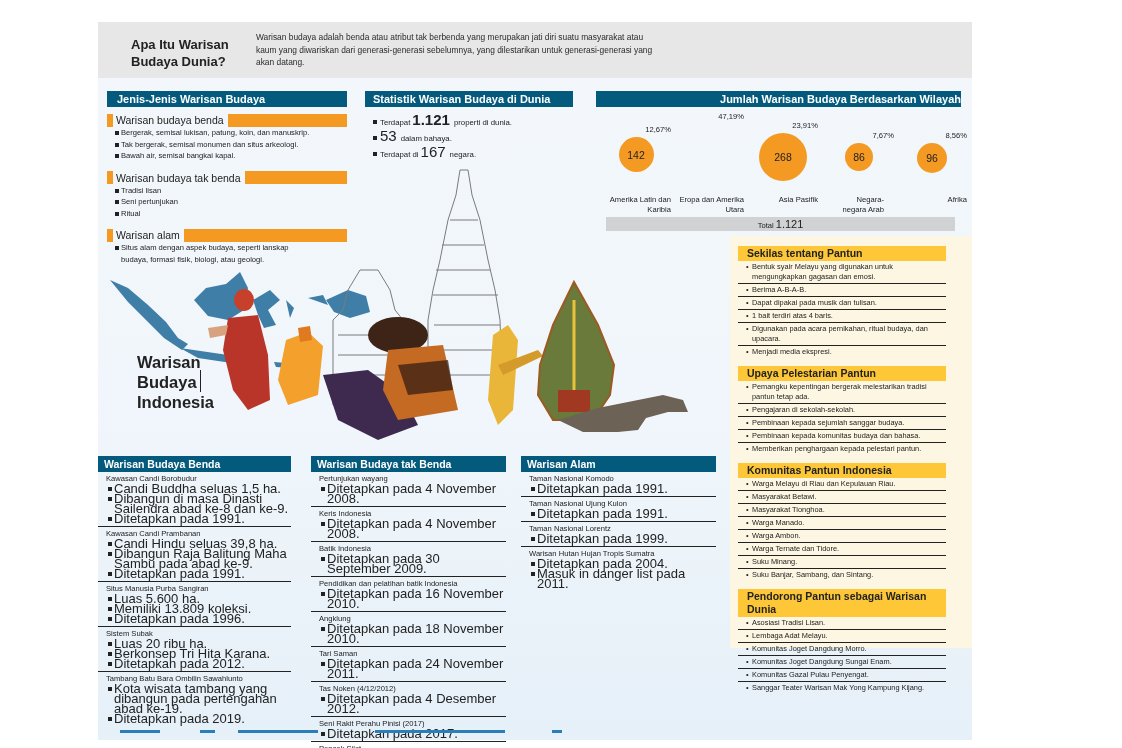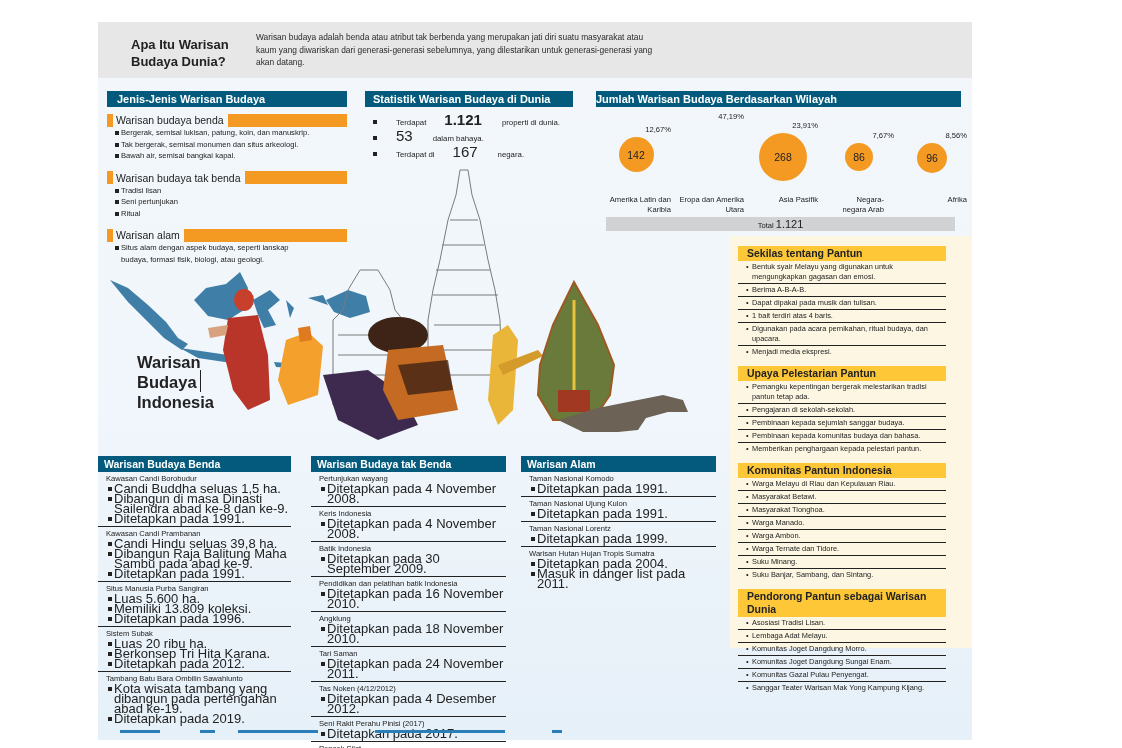--- a/index.html
+++ b/index.html
@@ -22,28 +22,28 @@
   .jenis-group { margin-top: 6px; }
   .jg-title { display: flex; align-items: center; height: 14px; }
   .jg-bar { width: 6px; height: 13px; background: #f49a22; margin-right: 3px; }
   .jg-label { font-size: 10.5px; color: #222; margin-right: 4px; white-space: nowrap; }
   .jg-fill { flex: 1; height: 13px; background: #f49a22; }
   .jg-item { font-size: 7.6px; line-height: 11.5px; color: #222; padding-left: 14px; position: relative; }
   .jg-item::before { content: ""; position: absolute; left: 8px; top: 4px; width: 4px; height: 4px; background: #222; }
 
   
   .stat { position: absolute; left: 365px; top: 91px; width: 208px; }
-  .stat-line { font-size: 7.8px; color: #222; display: flex; align-items: baseline; margin-left: 8px; height: 16px; gap: 16px; }
+  .stat-line { font-size: 7.8px; color: #222; display: flex; align-items: baseline; margin-left: 8px; height: 16px; }
   .stat-sq { width: 4px; height: 4px; background: #222; margin-right: 3px; display: inline-block; position: relative; top: -1px; }
   .stat-big { font-size: 15px; font-weight: bold; margin: 0 4px 0 2px; }
   .stat-big.light { font-weight: normal; }
 
   
   .wil { position: absolute; left: 596px; top: 91px; width: 365px; }
-  .wil .hdr { text-align: left; padding-left: 0; }
+  .wil .hdr { text-align: right; padding-left: 0; }
   .bubble-row { position: relative; height: 125px; }
   .bub { position: absolute; text-align: right; font-size: 7.6px; color: #222; }
   .bub .pct { font-size: 7.6px; }
   .bub .circle { border-radius: 50%; background: #f49a22; display: flex; align-items: center; justify-content: center; font-size: 10.5px; color: #222; margin: 3px auto 0; }
   .bub .reg { position: absolute; left: 0; right: 0; line-height: 10px; }
   .total { position: absolute; left: 606px; top: 217px; width: 349px; height: 14px; background: #d1d2d4; text-align: center; font-size: 7.6px; line-height: 14px; color: #222; }
   .total b { font-size: 11px; font-weight: normal; }
 
   
   .illus { position: absolute; left: 98px; top: 150px; width: 630px; height: 300px; }

